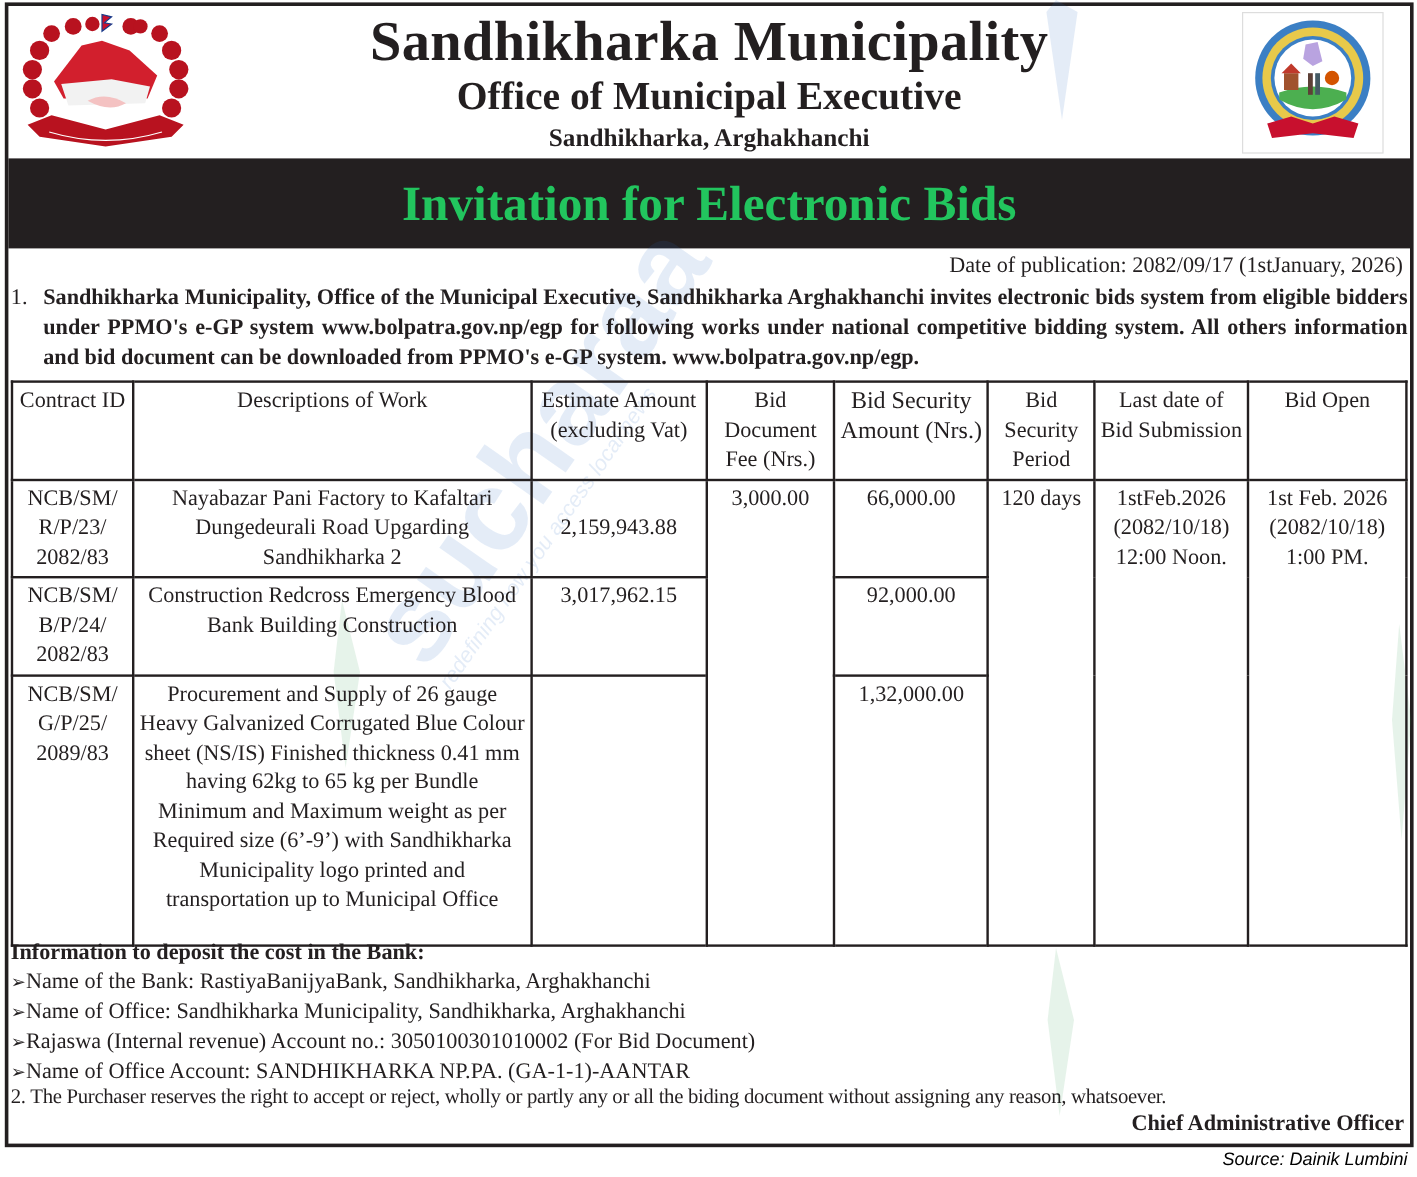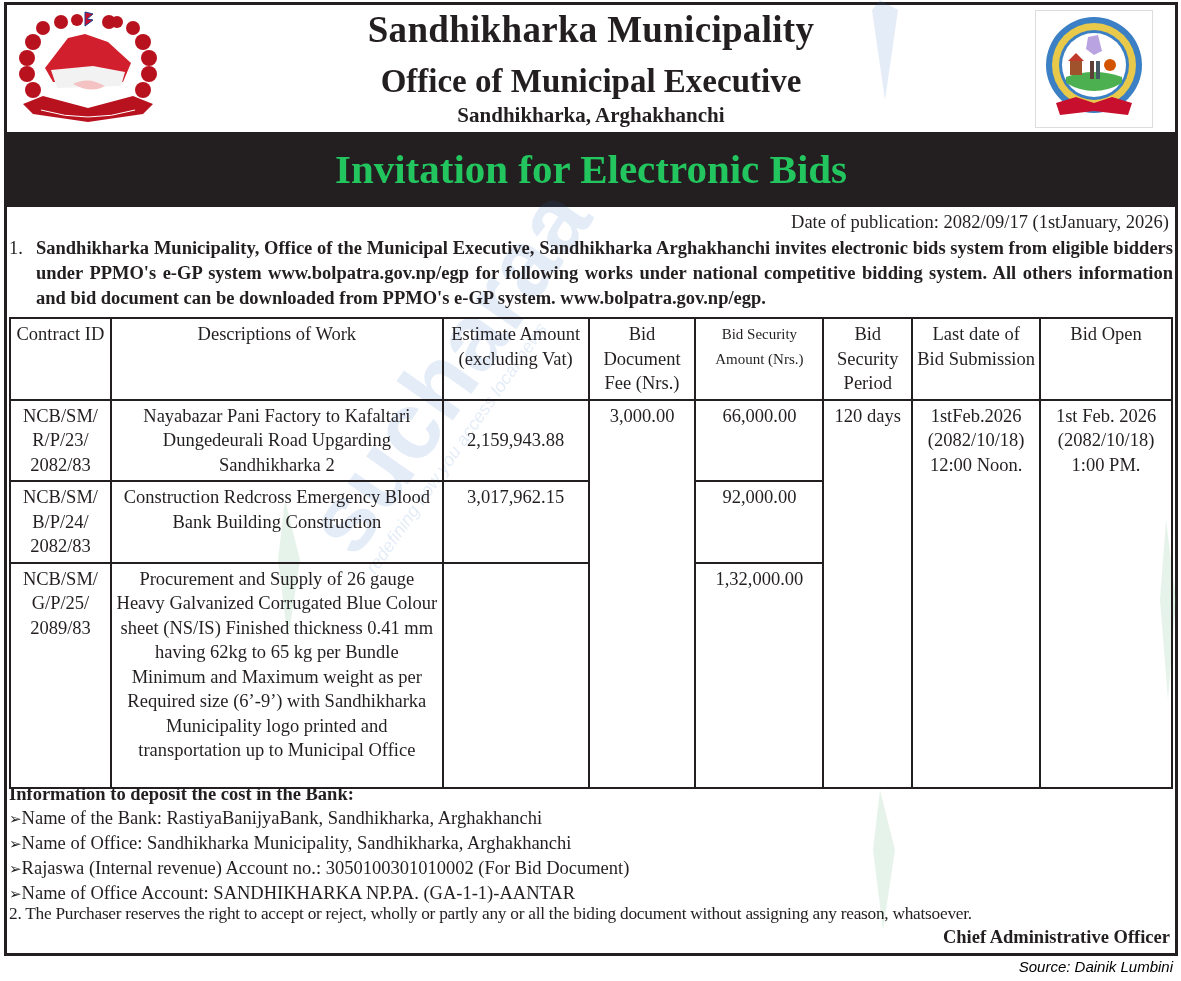--- a/index.html
+++ b/index.html
@@ -5,21 +5,21 @@
   html, body { margin: 0; padding: 0; background: #ffffff; }
   body { width: 1181px; height: 981px; position: relative; overflow: hidden;
          font-family: "Liberation Serif", "DejaVu Serif", serif; color: #231f20; }
   .frame { position: absolute; left: 4px; top: 2px; width: 1168px; height: 948px;
            border: 3px solid #231f20; background: #fff; }
   .header { position: absolute; left: 0; top: 0; width: 1168px; height: 127px; }
   .logo-left { position: absolute; left: 6px; top: 3px; width: 150px; height: 122px; }
   .logo-right { position: absolute; left: 1028px; top: 5px; width: 116px; height: 116px;
                 border: 1px solid #ddd; background: #fff; }
   .title { position: absolute; left: 0; width: 1168px; text-align: center; font-weight: bold; }
-  .t1 { top: 3px; font-size: 37px; letter-spacing: 0.3px; }
+  .t1 { top: 3px; font-size: 47px; letter-spacing: 0.3px; }
   .t2 { top: 58px; font-size: 33px; }
   .t3 { top: 98px; font-size: 21px; }
   .banner { position: absolute; left: 0; top: 127px; width: 1168px; height: 75px;
             background: #231f20; color: #22c55e; text-align: center; font-weight: bold;
             font-size: 41px; line-height: 75px; }
   .pubdate { position: absolute; right: 3px; top: 212px; font-size: 18.5px; }
   .para { position: absolute; left: 3px; top: 236px; width: 1164px; font-size: 18.5px; line-height: 25px; }
   .para .num { position: absolute; left: 0; top: 0; }
   .para .txt { display: block; padding-left: 27px; text-align: justify; font-weight: bold; }
   table.bids { position: absolute; left: 6px; top: 315px; border-collapse: collapse;
@@ -119,21 +119,21 @@
       <col style="width:89px">
       <col style="width:128px">
       <col style="width:132px">
   </colgroup>
   <tbody>
       <tr style="height:80px;">
     <th>Contract ID</th>
     <th>Descriptions of Work</th>
     <th>Estimate Amount (excluding Vat)</th>
     <th>Bid Document Fee (Nrs.)</th>
-    <th style="font-size:15px;">Bid Security Amount (Nrs.)</th>
+    <th style="font-size:20px;">Bid Security Amount (Nrs.)</th>
     <th>Bid Security Period</th>
     <th>Last date of Bid Submission</th>
     <th>Bid Open</th>
   </tr>
   <tr style="height:80px;margin-left:48px;">
     <td>NCB/SM/ R/P/23/ 2082/83</td>
     <td>Nayabazar Pani Factory to Kafaltari Dungedeurali  Road Upgarding Sandhikharka 2</td>
     <td style="vertical-align:middle;">2,159,943.88</td>
     <td rowspan="3">3,000.00</td>
     <td>66,000.00</td>

